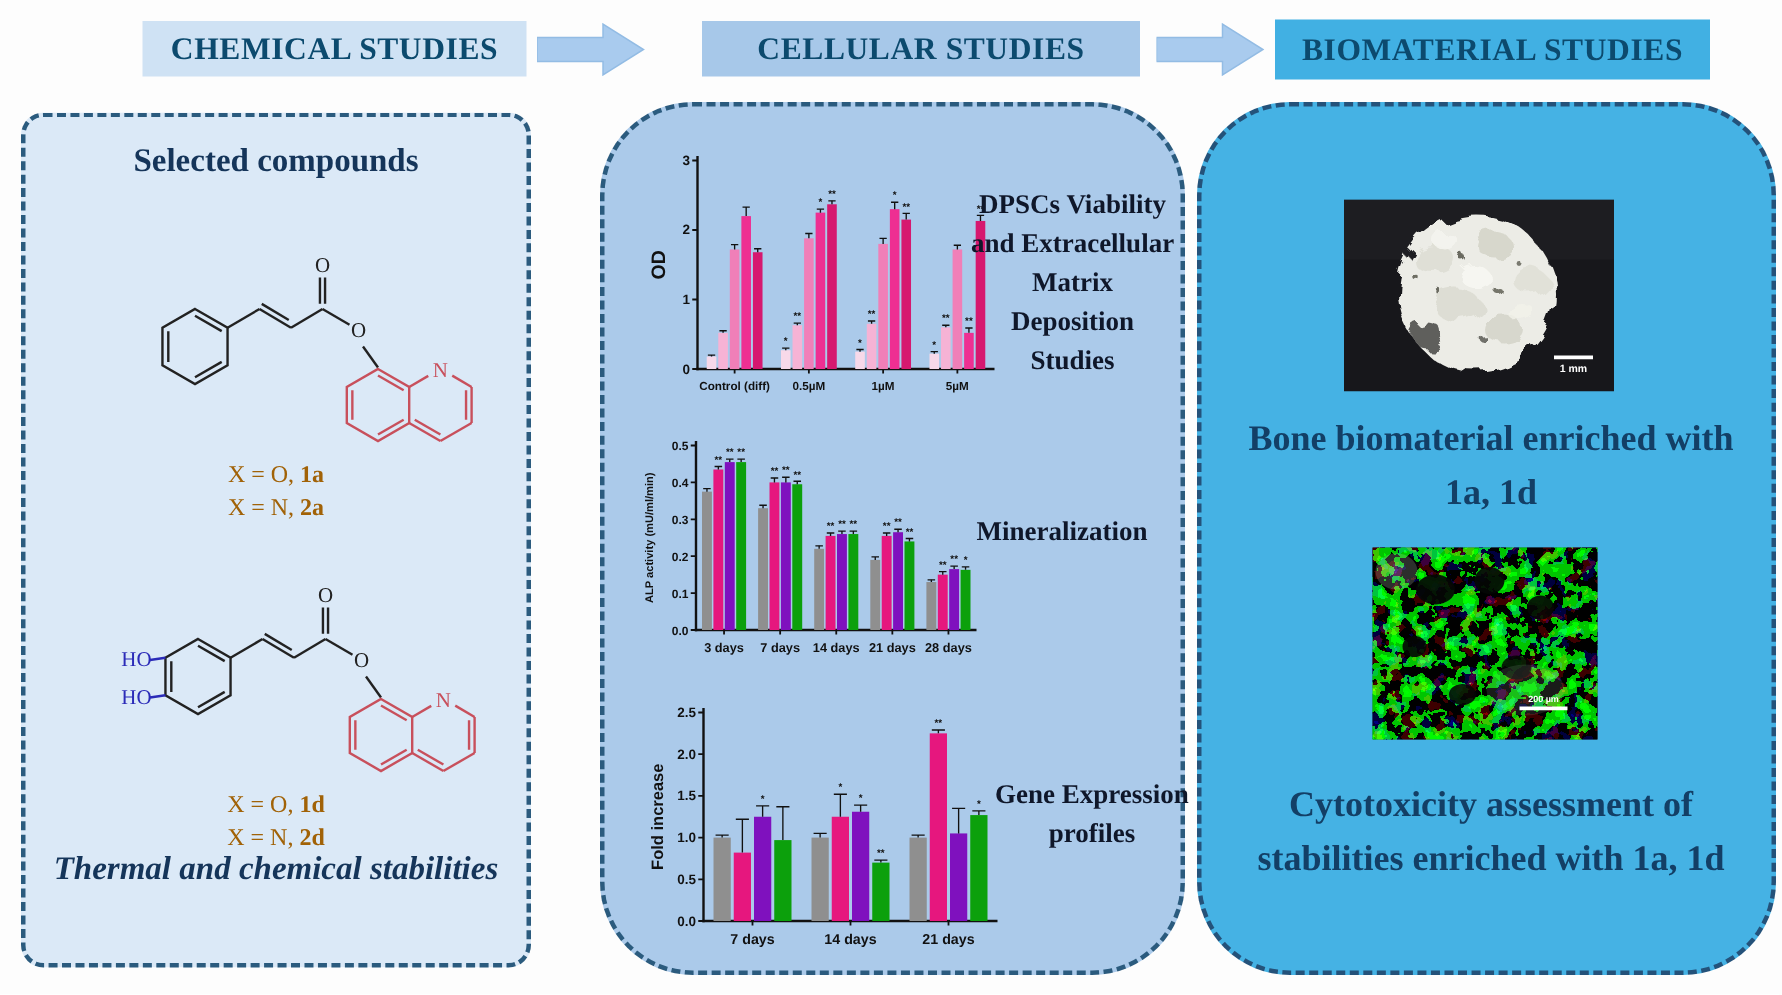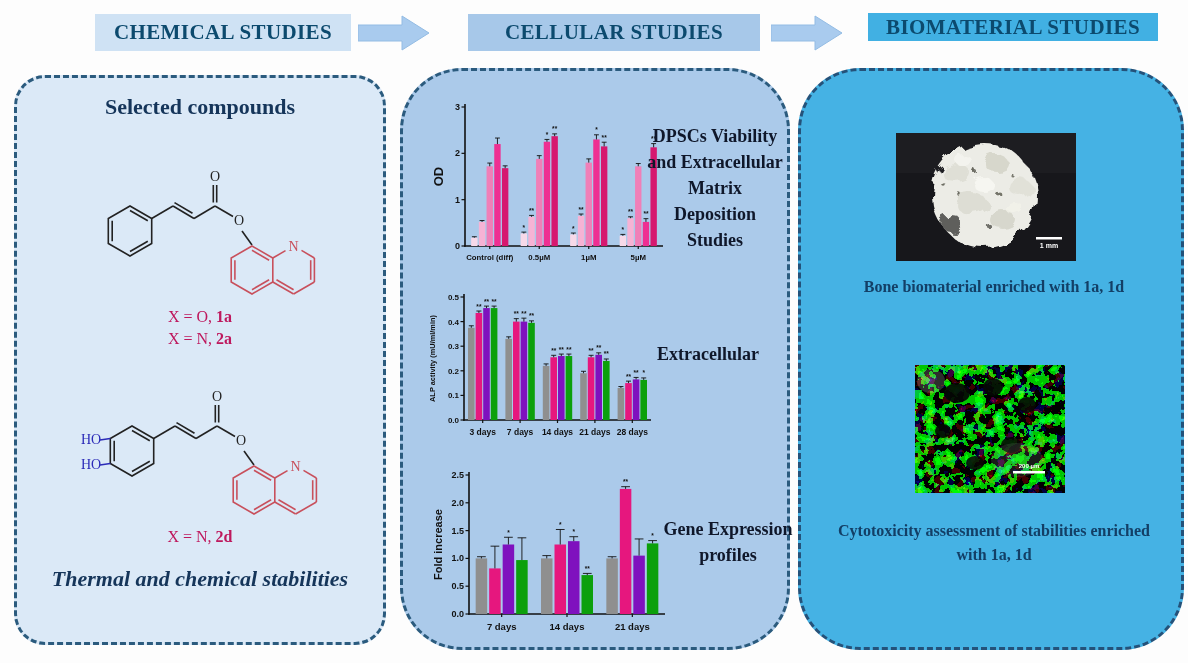--- a/index.html
+++ b/index.html
@@ -3,40 +3,40 @@
 <meta charset="utf-8">
 <style>
   html,body{margin:0;padding:0;background:#ffffff;}
   .stage{position:relative;width:1188px;height:663px;background:#fdfdfd;overflow:hidden;
          font-family:"Liberation Serif",serif;}
   
   .hdr{position:absolute;display:flex;align-items:center;justify-content:center;
        font-weight:bold;color:#0c4a6e;font-size:21px;letter-spacing:.4px;box-sizing:border-box;}
   .hdr-chem{left:95px;top:14px;width:256px;height:37px;background:#cfe2f4;}
   .hdr-cell{left:468px;top:14px;width:292px;height:37px;background:#a7c8e9;}
-  .hdr-bio{left:868px;top:13px;width:290px;height:28px;background:#41b0e3;}
+  .hdr-bio{left:850px;top:13px;width:290px;height:40px;background:#41b0e3;}
   .arrow{position:absolute;width:72px;height:36px;}
   .arrow1{left:358px;top:15px;}
   .arrow2{left:771px;top:15px;}
   
   .panel{position:absolute;box-sizing:border-box;border:3px dashed #2b5b7e;}
-  .panel-chem{left:14px;top:75px;width:372px;height:570px;border-radius:31px;background:#dbe9f7;}
+  .panel-chem{left:14px;top:75px;width:340px;height:570px;border-radius:15px;background:#dbe9f7;}
   .panel-cell{left:400px;top:68px;width:390px;height:582px;border-radius:62px;background:#abcaea;}
   .panel-bio{left:798px;top:68px;width:386px;height:582px;border-radius:62px;background:#45b2e4;border-color:#24527a;}
   .ptitle{position:absolute;left:0;width:100%;text-align:center;font-weight:bold;
           color:#15355a;font-size:22px;}
-  .cmp-label{position:absolute;left:0;width:100%;text-align:center;color:#be185d;
+  .cmp-label{position:absolute;left:0;width:100%;text-align:center;color:#a16207;
              font-size:16px;line-height:1.35;}
   .cmp-label b{font-weight:bold;}
   .struct{position:absolute;}
   .side-label{position:absolute;text-align:center;font-weight:bold;color:#0f172a;
               font-size:18px;line-height:1.45;}
   .chartbox{position:absolute;}
   .caption{position:absolute;text-align:center;font-weight:bold;color:#133f66;
-           font-size:16px;line-height:1.5;}
+           font-size:24px;line-height:1.5;}
   .micro{position:absolute;}
   svg text{font-family:"Liberation Sans",sans-serif;}
   svg text.serif{font-family:"Liberation Serif",serif;}
 </style>
 </head>
 <body>
 
 <div class="stage">
 
   <div class="hdr hdr-chem">CHEMICAL STUDIES</div>
@@ -121,20 +121,21 @@
         <line x1="228.6" y1="135.7" x2="211.5" y2="125.8"></line>
       </g>
       <text class="serif" x="24" y="70" text-anchor="middle" font-size="14" fill="#2b2bb8">HO</text>
       <text class="serif" x="24" y="95" text-anchor="middle" font-size="14" fill="#2b2bb8">HO</text>
       <text class="serif" x="150" y="27" text-anchor="middle" font-size="14" fill="#222">O</text>
       <text class="serif" x="174" y="70.5" text-anchor="middle" font-size="14" fill="#222">O</text>
       <text class="serif" x="228.6" y="97" text-anchor="middle" font-size="14" fill="#c8505c">N</text>
     </svg>
 
     <div class="cmp-label" style="top:448px;">
+      <div><span>X = O, </span><b>1d</b></div>
       <div><span>X = N, </span><b>2d</b></div>
     </div>
 
     <div class="ptitle" style="top:488px;font-style:italic;">Thermal and chemical stabilities</div>
   </div>
 
   <div class="panel panel-cell">
     <svg class="chartbox" style="left:28px;top:20px;" width="236" height="182" viewBox="0 0 236 182">
         <line x1="34" y1="155.8" x2="34" y2="13" stroke="#111" stroke-width="1.6"></line>
         <line x1="33.2" y1="155" x2="232" y2="155" stroke="#111" stroke-width="1.6"></line>
@@ -325,21 +326,21 @@
         <text x="201.5" y="93.632" text-anchor="middle" font-size="6.5" font-weight="bold" fill="#111">**</text>
         <rect x="205.79999999999998" y="94.41" width="6.6" height="40.59" fill="#7f11be"></rect>
         <line x1="209.1" y1="94.41" x2="209.1" y2="92.442" stroke="#111" stroke-width="0.9"></line>
         <line x1="206.59199999999998" y1="92.442" x2="211.60799999999998" y2="92.442" stroke="#111" stroke-width="0.9"></line>
         <text x="209.1" y="89.942" text-anchor="middle" font-size="6.5" font-weight="bold" fill="#111">**</text>
         <rect x="213.39999999999998" y="94.902" width="6.6" height="40.098" fill="#0ca00c"></rect>
         <line x1="216.7" y1="94.902" x2="216.7" y2="92.934" stroke="#111" stroke-width="0.9"></line>
         <line x1="214.19199999999998" y1="92.934" x2="219.20799999999997" y2="92.934" stroke="#111" stroke-width="0.9"></line>
         <text x="216.7" y="90.434" text-anchor="middle" font-size="6.5" font-weight="bold" fill="#111">*</text>
       </svg>
-    <div class="side-label" style="left:222px;top:270px;width:166px;">Extracellular</div>
+    <div class="side-label" style="left:222px;top:270px;width:166px;">Mineralization</div>
 
     <svg class="chartbox" style="left:28px;top:392px;" width="240" height="176" viewBox="0 0 240 176">
         <line x1="38" y1="151.8" x2="38" y2="9" stroke="#111" stroke-width="1.6"></line>
         <line x1="37.2" y1="151" x2="234" y2="151" stroke="#111" stroke-width="1.6"></line>
         <line x1="34.5" y1="151" x2="38" y2="151" stroke="#111" stroke-width="1.2"></line>
         <text x="33" y="154" text-anchor="end" font-size="9" font-weight="bold" fill="#111">0.0</text>
         <line x1="34.5" y1="123.2" x2="38" y2="123.2" stroke="#111" stroke-width="1.2"></line>
         <text x="33" y="126.2" text-anchor="end" font-size="9" font-weight="bold" fill="#111">0.5</text>
         <line x1="34.5" y1="95.4" x2="38" y2="95.4" stroke="#111" stroke-width="1.2"></line>
         <text x="33" y="98.4" text-anchor="end" font-size="9" font-weight="bold" fill="#111">1.0</text>

